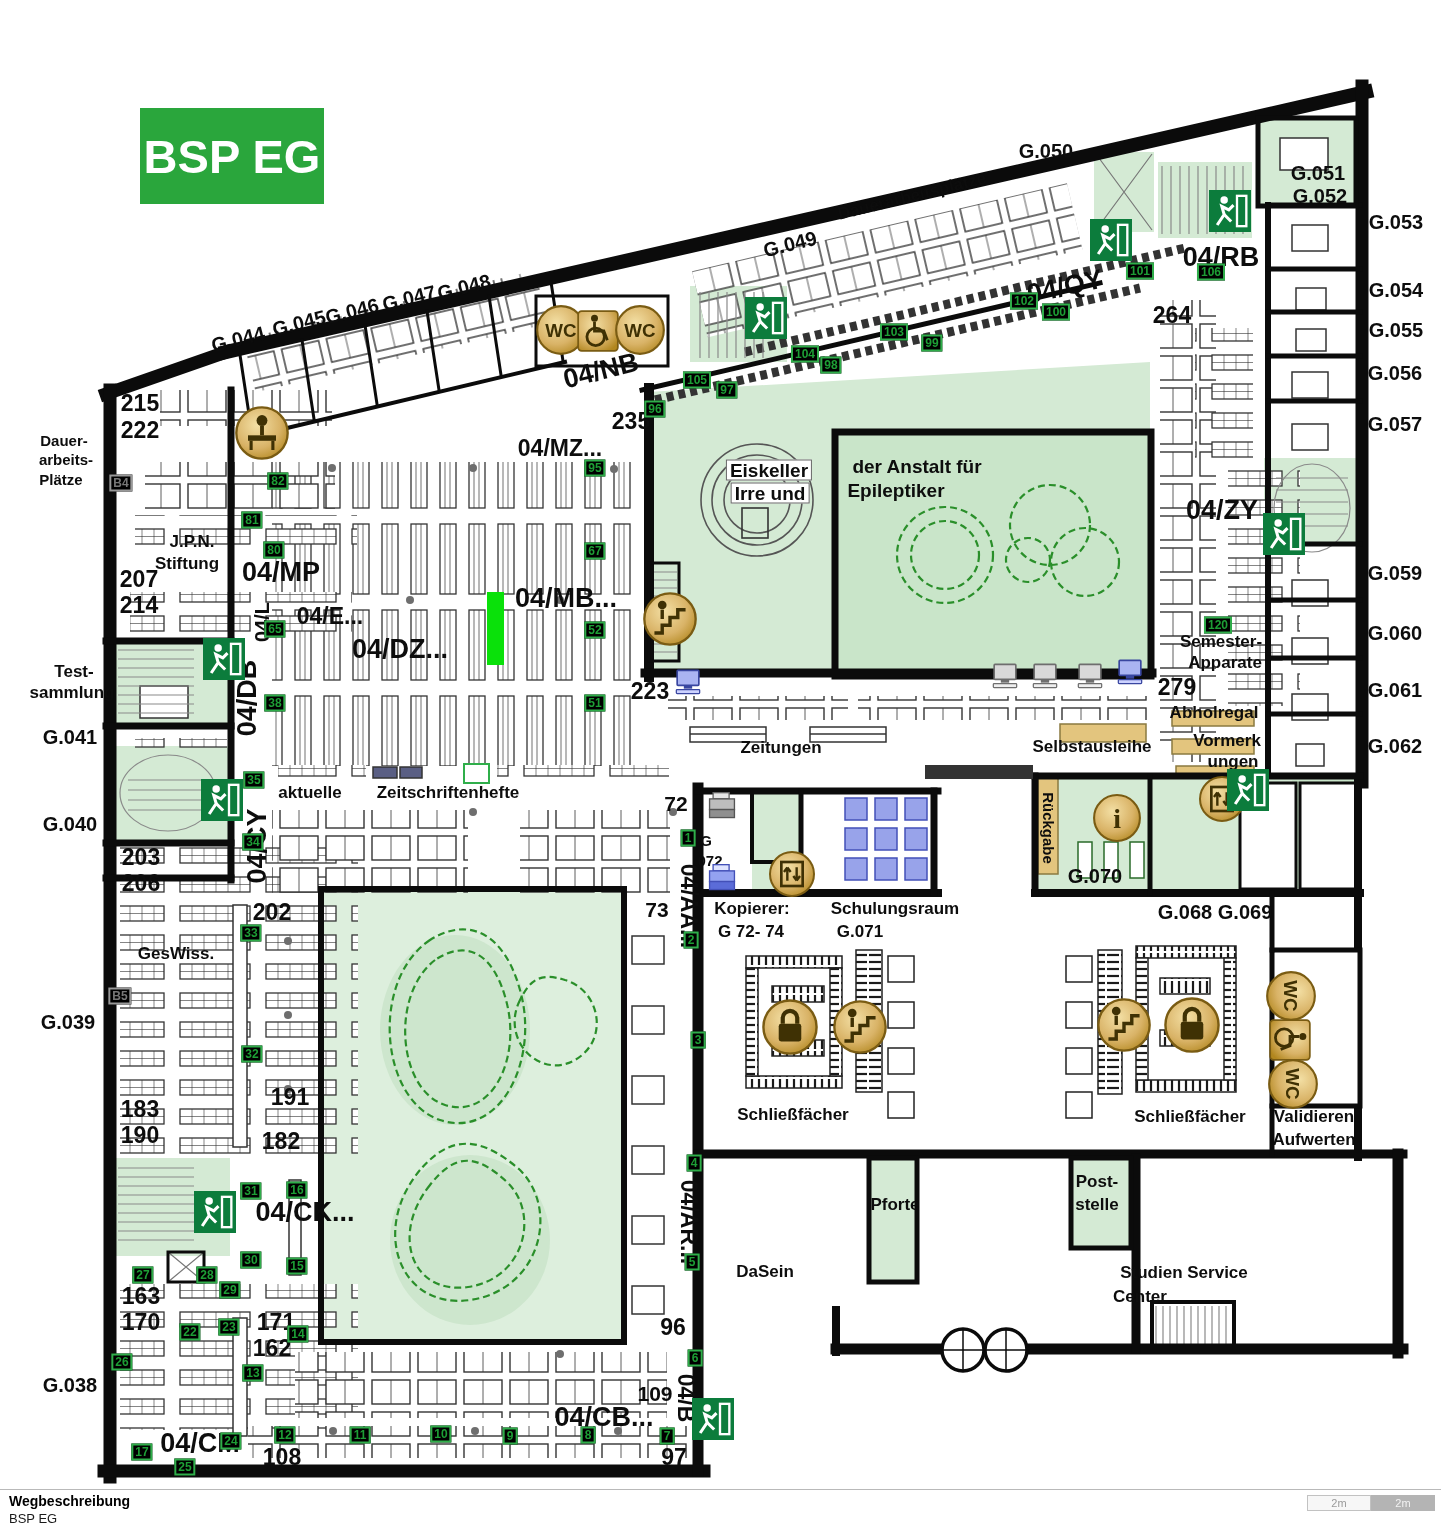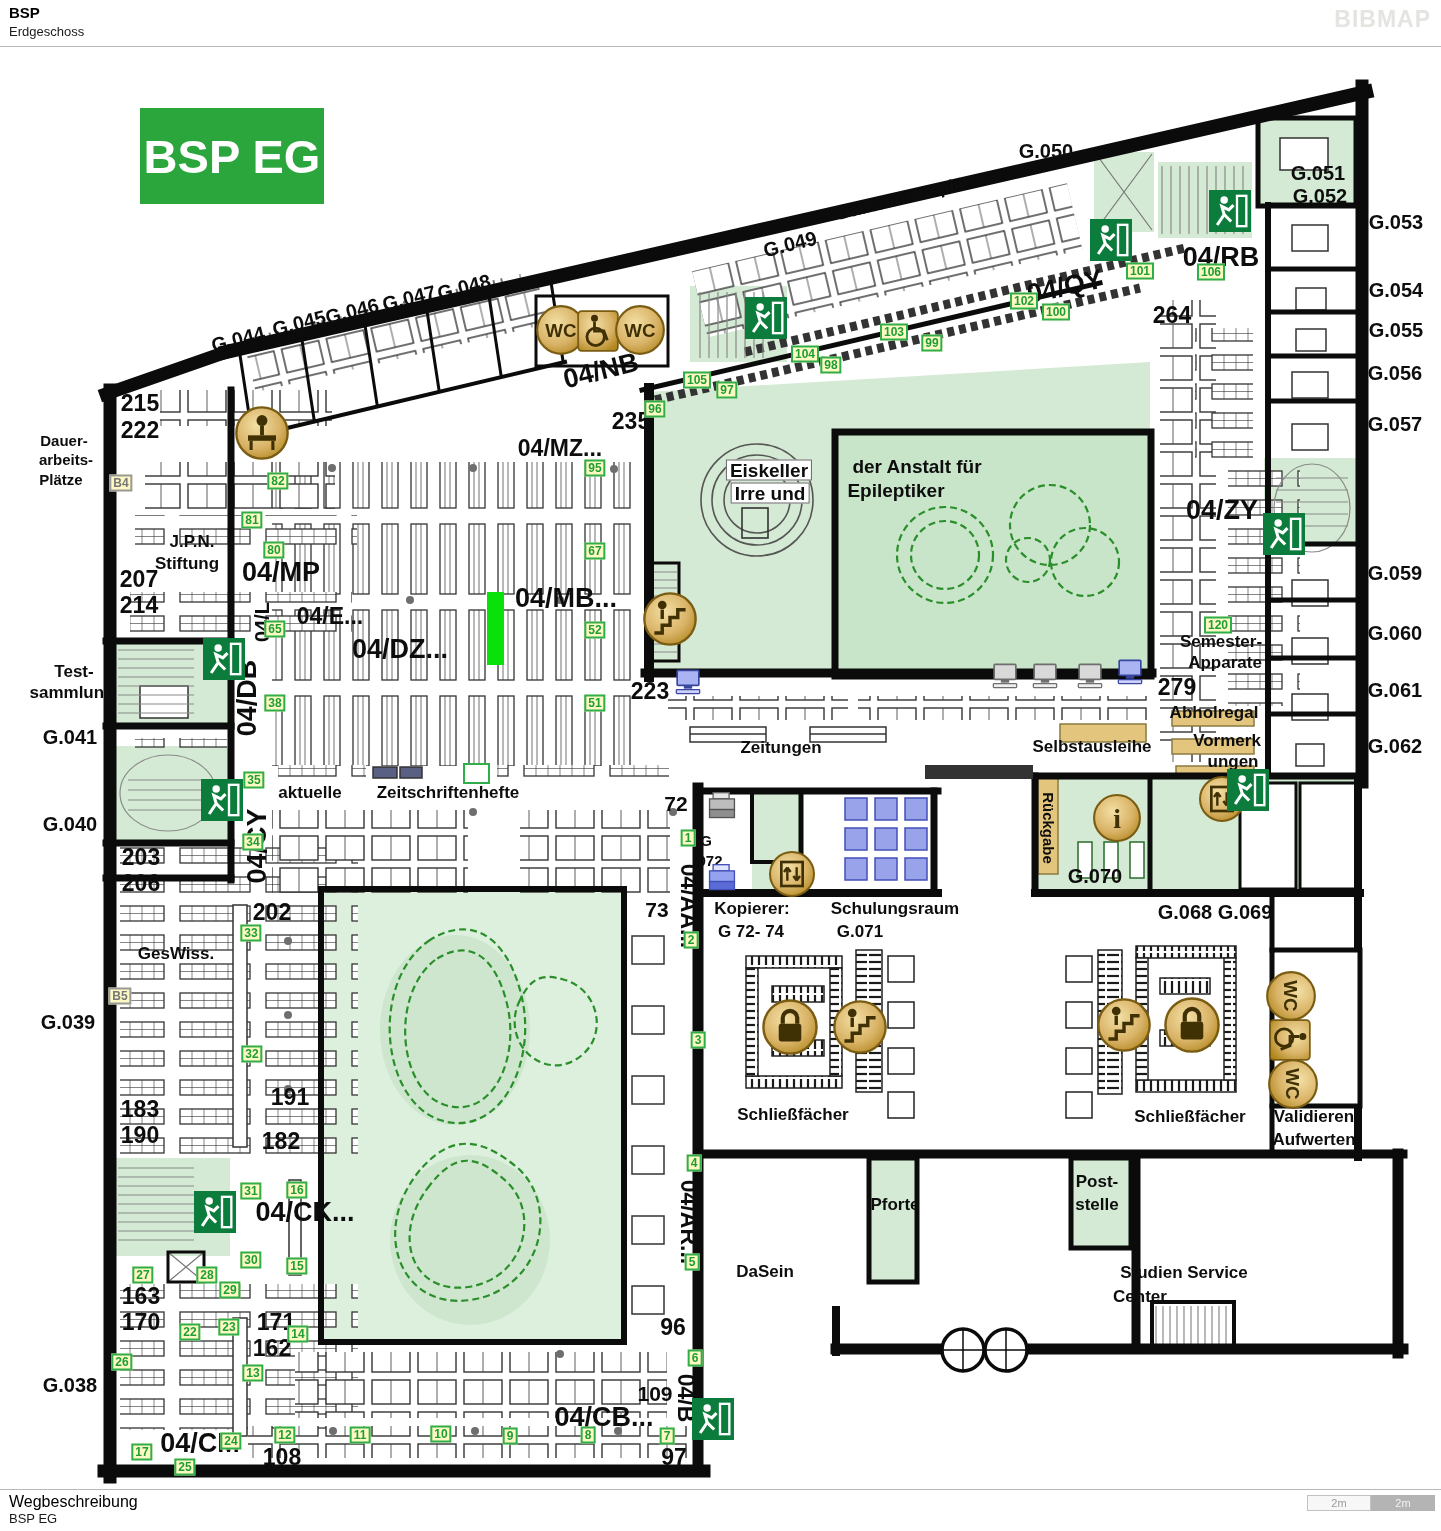--- a/index.html
+++ b/index.html
@@ -2,64 +2,59 @@
 <html><head>
 <meta charset="utf-8">
 <style>
   html,body{margin:0;padding:0;background:#fff;font-family:"Liberation Sans",sans-serif;}
   #app{position:relative;width:1441px;height:1531px;background:#fff;overflow:hidden;}
   .hdr{position:absolute;left:0;top:0;width:100%;height:46px;background:#fff;border-bottom:1px solid #b9b9b9;z-index:5;}
   .hdr-title{position:absolute;left:9px;top:4px;font-size:15px;font-weight:bold;color:#000;}
   .hdr-sub{position:absolute;left:9px;top:24px;font-size:13px;color:#1a1a1a;}
   .logo{position:absolute;right:10px;top:6px;font-size:23px;font-weight:bold;color:#e4e4e0;letter-spacing:1px;}
   .ftr{position:absolute;left:0;top:1489px;width:100%;height:42px;background:#fff;border-top:1px solid #b9b9b9;z-index:5;}
-  .ftr-title{position:absolute;left:9px;top:3px;font-size:16px;font-weight:normal;color:#000;}
+  .ftr-title{position:absolute;left:9px;top:3px;font-size:14px;font-weight:bold;color:#000;}
   .ftr-sub{position:absolute;left:9px;top:21px;font-size:13px;color:#1a1a1a;}
   .scale{position:absolute;right:6px;top:5px;display:flex;}
   .scale span{display:block;width:62px;height:14px;font-size:11px;line-height:14px;text-align:center;}
   .sc1{background:#f7f7f7;border:1px solid #c2c2c2;color:#9a9a9a;}
   .sc2{background:#b4b4b4;border:1px solid #b4b4b4;color:#f2f2f2;}
   .badge{position:absolute;left:140px;top:108px;width:184px;height:96px;background:#2aa63c;color:#fff;
          font-size:47px;font-weight:bold;display:flex;align-items:center;justify-content:center;z-index:4;}
   #plan{position:absolute;left:0;top:0;z-index:1;}
   #anno-layer{position:absolute;left:0;top:0;width:100%;height:100%;z-index:3;}
   .lbl{position:absolute;white-space:nowrap;color:#0d0d0d;font-weight:bold;line-height:1;transform:translate(-50%,-50%);}
   .b1{font-size:27px;}.b2{font-size:23px;}.b3{font-size:20px;}
   .n1{font-size:23px;}.n2{font-size:21px;}
   .rm{font-size:20px;}
   .tx{font-size:17px;}
   .tx3{font-size:19px;}
   .t2{font-size:15px;}
   .chip{font-size:19px;background:#fff;border:1px solid #666;padding:0 3px;}
   .mk{position:absolute;transform:translate(-50%,-50%);font-size:12px;font-weight:bold;color:#1d9e35;
-      background:#fef9c3;border:2px solid #2fae4a;padding:0 2px;line-height:13px;white-space:nowrap;}
+      background:#000000;border:2px solid #2fae4a;padding:0 2px;line-height:13px;white-space:nowrap;}
   .mkg{color:#777;border-color:#999;}
   .icn{position:absolute;transform:translate(-50%,-50%);}
   .icn svg{display:block;width:100%;height:100%;}
   .icn.wc{width:52px;height:52px;}
   .icn.wheelchair{width:42px;height:42px;}
   .icn.lock{width:58px;height:58px;}
   .icn.stairs{width:56px;height:56px;}
   .icn.info{width:50px;height:50px;}
   .icn.elevator{width:48px;height:48px;}
   .icn.persondesk{width:56px;height:56px;}
   .icn.exit{width:42px;height:42px;}
   .icn.pc-blue,.icn.pc-gray{width:30px;height:30px;}
   .icn.copier-gray,.icn.copier-blue{width:32px;height:32px;}
 </style>
 </head>
 <body>
 
 <div id="app">
 
-  <div class="hdr">
-    <div class="hdr-title">BSP</div>
-    <div class="hdr-sub">Erdgeschoss</div>
-    <div class="logo">BIBMAP</div>
-  </div>
 
   <div>
 
     <svg id="plan" width="1441" height="1531" viewBox="0 0 1441 1531">
       <defs>
         <radialGradient id="gg" cx="40%" cy="35%" r="75%">
           <stop offset="0%" stop-color="#f3dfa4"></stop>
             <stop offset="60%" stop-color="#d9b367"></stop>
             <stop offset="100%" stop-color="#b2871f"></stop>
         </radialGradient>

